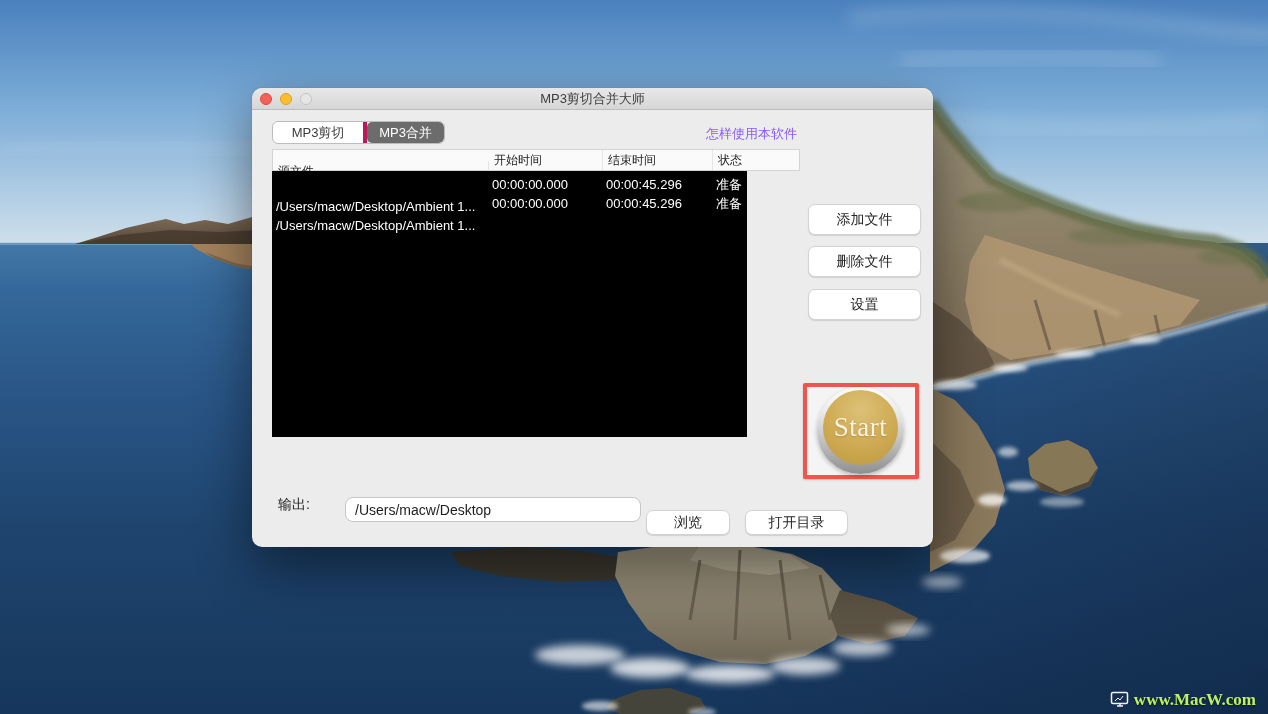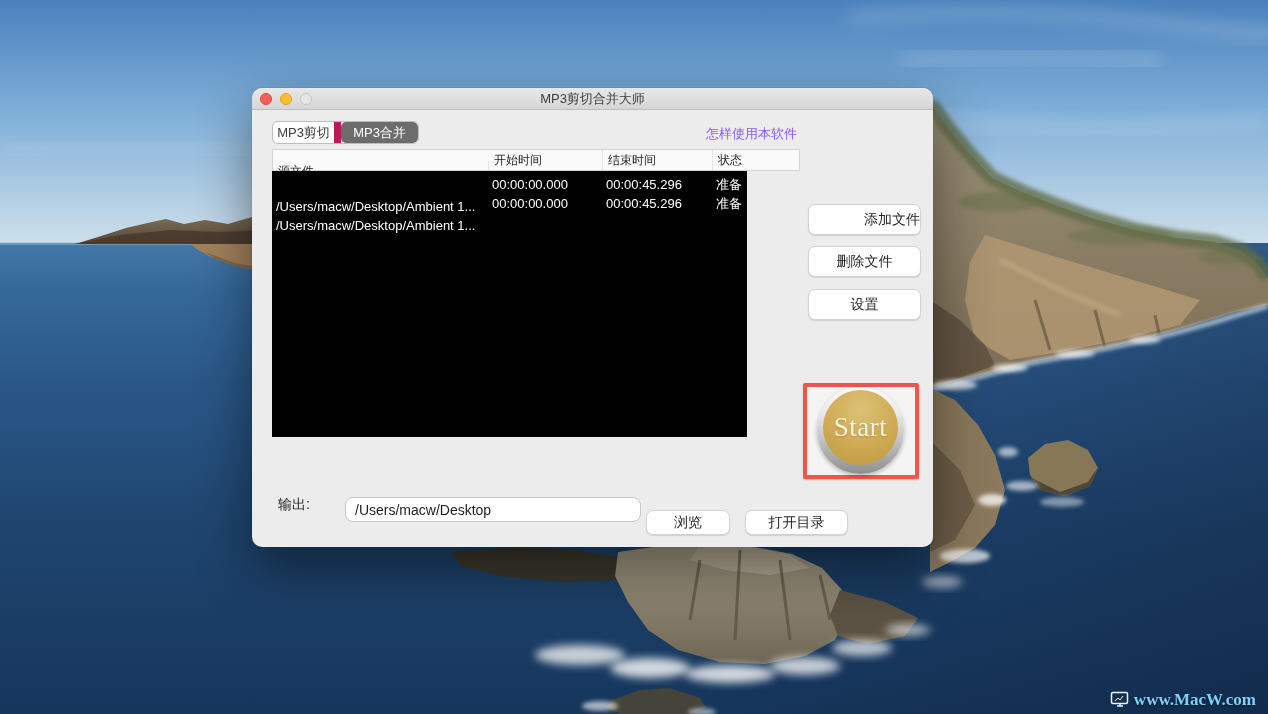--- a/index.html
+++ b/index.html
@@ -19,21 +19,21 @@
   .lights { position:absolute; left:8px; top:5px; display:flex; gap:8px; }
   .light { width:12px; height:12px; border-radius:50%; }
   .light.red { background:#f6605a; border:0.5px solid #e2463f; }
   .light.yellow { background:#fbbe30; border:0.5px solid #dfa023; }
   .light.gray { background:#e6e6e6; border:0.5px solid #c3c3c3; }
 
   
   .segctl { position:absolute; left:20px; top:33px; height:23px; display:flex;
     border:1px solid #bdbdbd; border-radius:6px; overflow:hidden; background:#fff; }
   .seg { height:100%; line-height:21px; font-size:13px; color:#3c3c3c; text-align:center; }
-  .seg.first { width:68px; border-right:7px solid #be185d; }
+  .seg.first { width:94px; border-right:4px solid #be185d; }
   .seg.second { width:77px; }
   .seg.selected { background:#6c6c6c; color:#fff; border-radius:5px; }
   .help-link { position:absolute; top:37px; right:136px; font-size:13px; color:#8b5cf6; }
 
   
   .table-head { position:absolute; left:20px; top:61px; width:528px; height:22px;
     background:#fafafa; border:1px solid #d4d4d4; display:flex; align-items:center; }
   .table-body { position:absolute; left:20px; top:83px; width:475px; height:266px; background:#000; }
   .hcell { font-size:12px; color:#1d1d1d; white-space:nowrap; overflow:hidden; }
   .c0 { width:216px; padding-left:5px; border-right:1px solid #e4e4e4; height:100%; line-height:20px;margin-top:22px;}
@@ -42,21 +42,21 @@
   .c3 { flex:1; padding-left:5px; height:100%; line-height:20px;}
   .trow { display:flex; height:19px; line-height:19px; }
   .trow:first-child { margin-top:4px; }
   .tcell { font-size:13px; color:#fff; white-space:nowrap; overflow:hidden; }
   .trow .c0,.trow .c1,.trow .c2,.trow .c3 { border-right:none; line-height:19px; padding-left:4px; }
 
   
   .side-btn { position:absolute; left:556px; width:113px; height:31px; background:#fff;
     border:1px solid #d3d3d3; border-radius:7px; font-size:14px; color:#262626;
     text-align:center; line-height:29px; box-shadow:0 1px 1px rgba(0,0,0,.12); }
-  .btn-add { top:116px;text-align:right; } .btn-del { top:158px; } .btn-set { top:201px; }
+  .btn-add { top:116px; } .btn-del { top:158px; } .btn-set { top:201px; }
 
   
   .start-wrap { position:absolute; left:551px; top:295px; width:116px; height:96px;
     border:4px solid #f0544c; background:#f4f4f4; border-radius:2px;
     box-shadow:0 1px 2px rgba(0,0,0,.2); }
   .start-ring { position:absolute; left:10px; top:0px; width:87px; height:87px; border-radius:50%;
     background:linear-gradient(180deg,#fdfdfd 0%,#e9e9e9 30%,#bdbdbd 65%,#8f8f8f 100%);
     box-shadow:0 2px 4px rgba(0,0,0,.25); }
   .start-gold { position:absolute; left:6px; top:3px; width:75px; height:75px; border-radius:50%;
     background:radial-gradient(circle at 50% 26%, #ddc177 0%, #d0ad56 48%, #bd9840 100%);
@@ -70,21 +70,21 @@
     border:1px solid #c6c6c6; border-radius:8px; background:#fff; font-size:14px; color:#1d1d1d;
     padding-left:9px; font-family:"Liberation Sans", sans-serif; }
   .bot-btn { position:absolute; top:422px; height:25px; background:#fff;
     border:1px solid #d3d3d3; border-radius:7px; font-size:14px; color:#262626;
     text-align:center; line-height:23px; box-shadow:0 1px 1px rgba(0,0,0,.12); }
   .btn-browse { left:394px; width:84px; }
   .btn-open { left:493px; width:103px; }
 
   
   .watermark { position:absolute; right:12px; bottom:4px; display:flex; align-items:center; gap:4px;
-    color:#7dd3fc; font-family:"Liberation Serif", serif; font-weight:bold; font-size:17px;
+    color:#bef264; font-family:"Liberation Serif", serif; font-weight:bold; font-size:17px;
     text-shadow:0 1px 2px rgba(0,0,0,.6); }
 </style>
 </head>
 <body>
 
 <div id="stage">
 
   <svg id="wallpaper" width="1268" height="714" viewBox="0 0 1268 714">
     <defs>
       <linearGradient id="sky" x1="0" y1="0" x2="0" y2="1">

